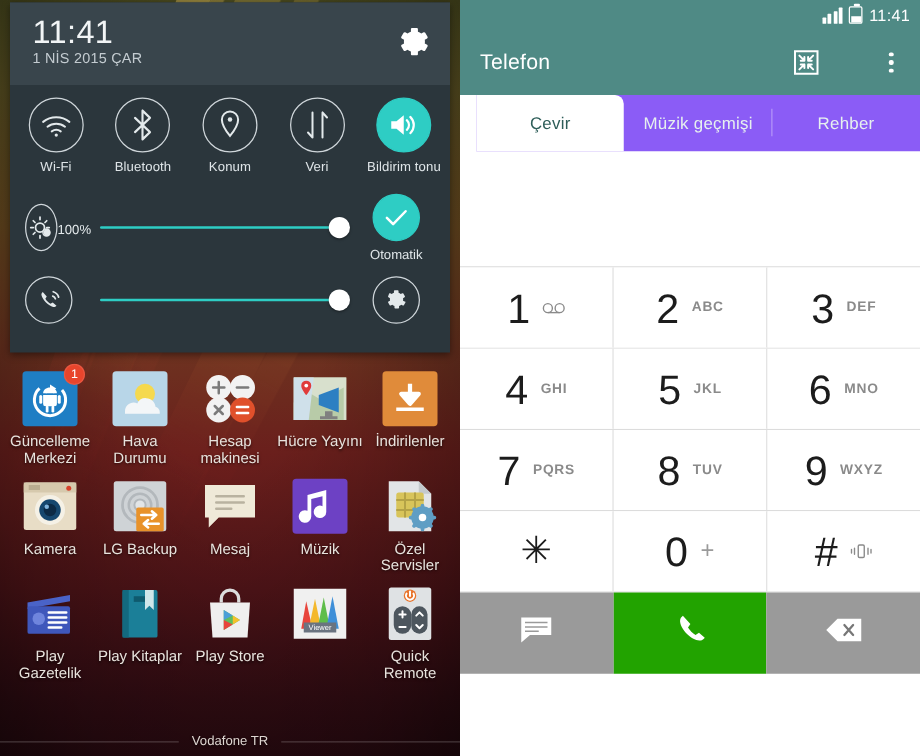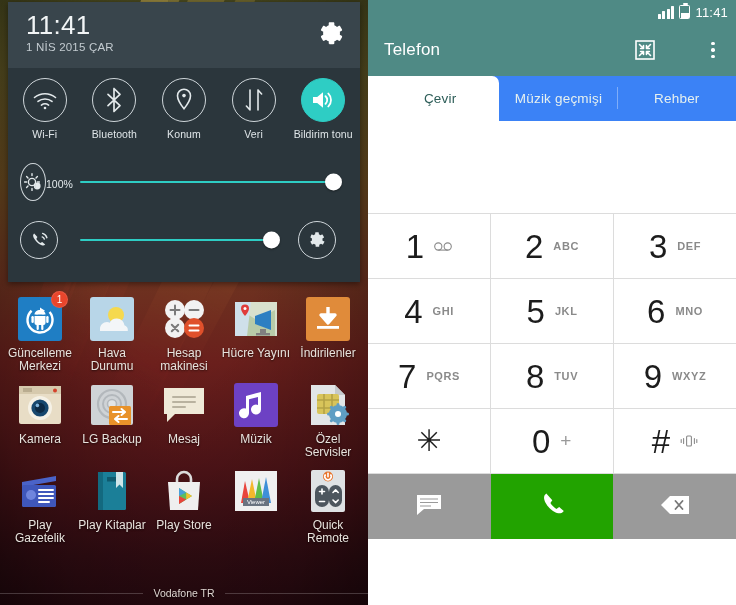--- a/index.html
+++ b/index.html
@@ -144,21 +144,21 @@
 
   .appbar {
     height: 52px; background: #4f8a85;
     display: flex; align-items: center; padding: 0 10px 0 16px; gap: 40px;
   }
   .appbar-title { color: #fff; font-size: 17px; flex: 1; letter-spacing: .2px; }
   .appbar-icon { width: 30px; height: 30px; display: flex; align-items: center; justify-content: center; }
   .overflow { width: 26px; height: 30px; display:flex; flex-direction:column; align-items:center; justify-content:center; gap:3px;}
   .overflow i { width: 3.5px; height: 3.5px; background: #fff; border-radius: 50%; display: block; }
 
-  .tabbar { height: 45px; background: #3b82f6; display: flex; position: relative; margin-left: 13px; }
+  .tabbar { height: 45px; background: #8b5cf6; display: flex; position: relative; margin-left: 13px; }
   .tab { flex: 1; display: flex; align-items: center; justify-content: center; position: relative; }
   .tab span { color: #e6f0ef; font-size: 13.5px; letter-spacing: .2px; }
   .tab.active { background: #fff; border-radius: 0 7px 0 0; }
   .tab.active span { color: #2d5d58; }
   .tab-divider { position: absolute; right: 0; top: 11px; width: 1px; height: 22px; background: rgba(255,255,255,.35); }
 
   .dial-display { height: 92px; background: #fff; }
 
   .keypad { background: #fff; }
   .kp-row { display: flex; border-top: 1px solid #dcdcdc; }
@@ -269,20 +269,28 @@
               <path d="M11 3.6v2M11 18.4v2M3.6 12h2M16.4 12h2M5.6 6.6l1.4 1.4M15 16l1.4 1.4M16.4 6.6L15 8M7 16l-1.4 1.4"></path>
               <circle cx="16.2" cy="16" r="3.4" fill="#e3e9eb" stroke="none"></circle>
               <path d="M15.2 13.4a3.2 3.2 0 000 5.2 3.4 3.4 0 01 0-5.2z" fill="#2b363c" stroke="none"></path>
             </svg>
           </div>
           <div class="sl-pct">100%</div>
         </div>
         <div class="sl-track-wrap">
           <div class="sl-track"></div>
           <div class="sl-knob"></div>
+        </div>
+        <div class="sl-right">
+          <div class="tg-circle filled">
+            <svg width="22" height="18" viewBox="0 0 22 18" fill="none" stroke="#ffffff" stroke-width="2" stroke-linecap="round" stroke-linejoin="round">
+              <path d="M3.5 9.3l5 5L18.5 4"></path>
+            </svg>
+          </div>
+          <div class="sl-right-label">Otomatik</div>
         </div>
       </div>
 
       <div class="slider-row" style="margin-top:4px;">
         <div class="sl-icon-wrap">
           <div class="sl-circle">
             <svg width="23" height="23" viewBox="0 0 23 23" fill="none" stroke="#e3e9eb" stroke-width="1.4" stroke-linecap="round">
               <path d="M6.2 4.5c-.8.8-1.3 1.6-1 2.7.8 3.6 5.7 8.5 9.3 9.3 1.1.3 1.9-.2 2.7-1l-3-2.6-1.9 1.1c-1.4-.8-3.2-2.6-4-4l1.1-1.9z" fill="#e3e9eb" stroke="none"></path>
               <path d="M14.6 4.4a6.4 6.4 0 014.3 4.3M14.2 7.9a3.2 3.2 0 012.1 2.1"></path>
             </svg>

